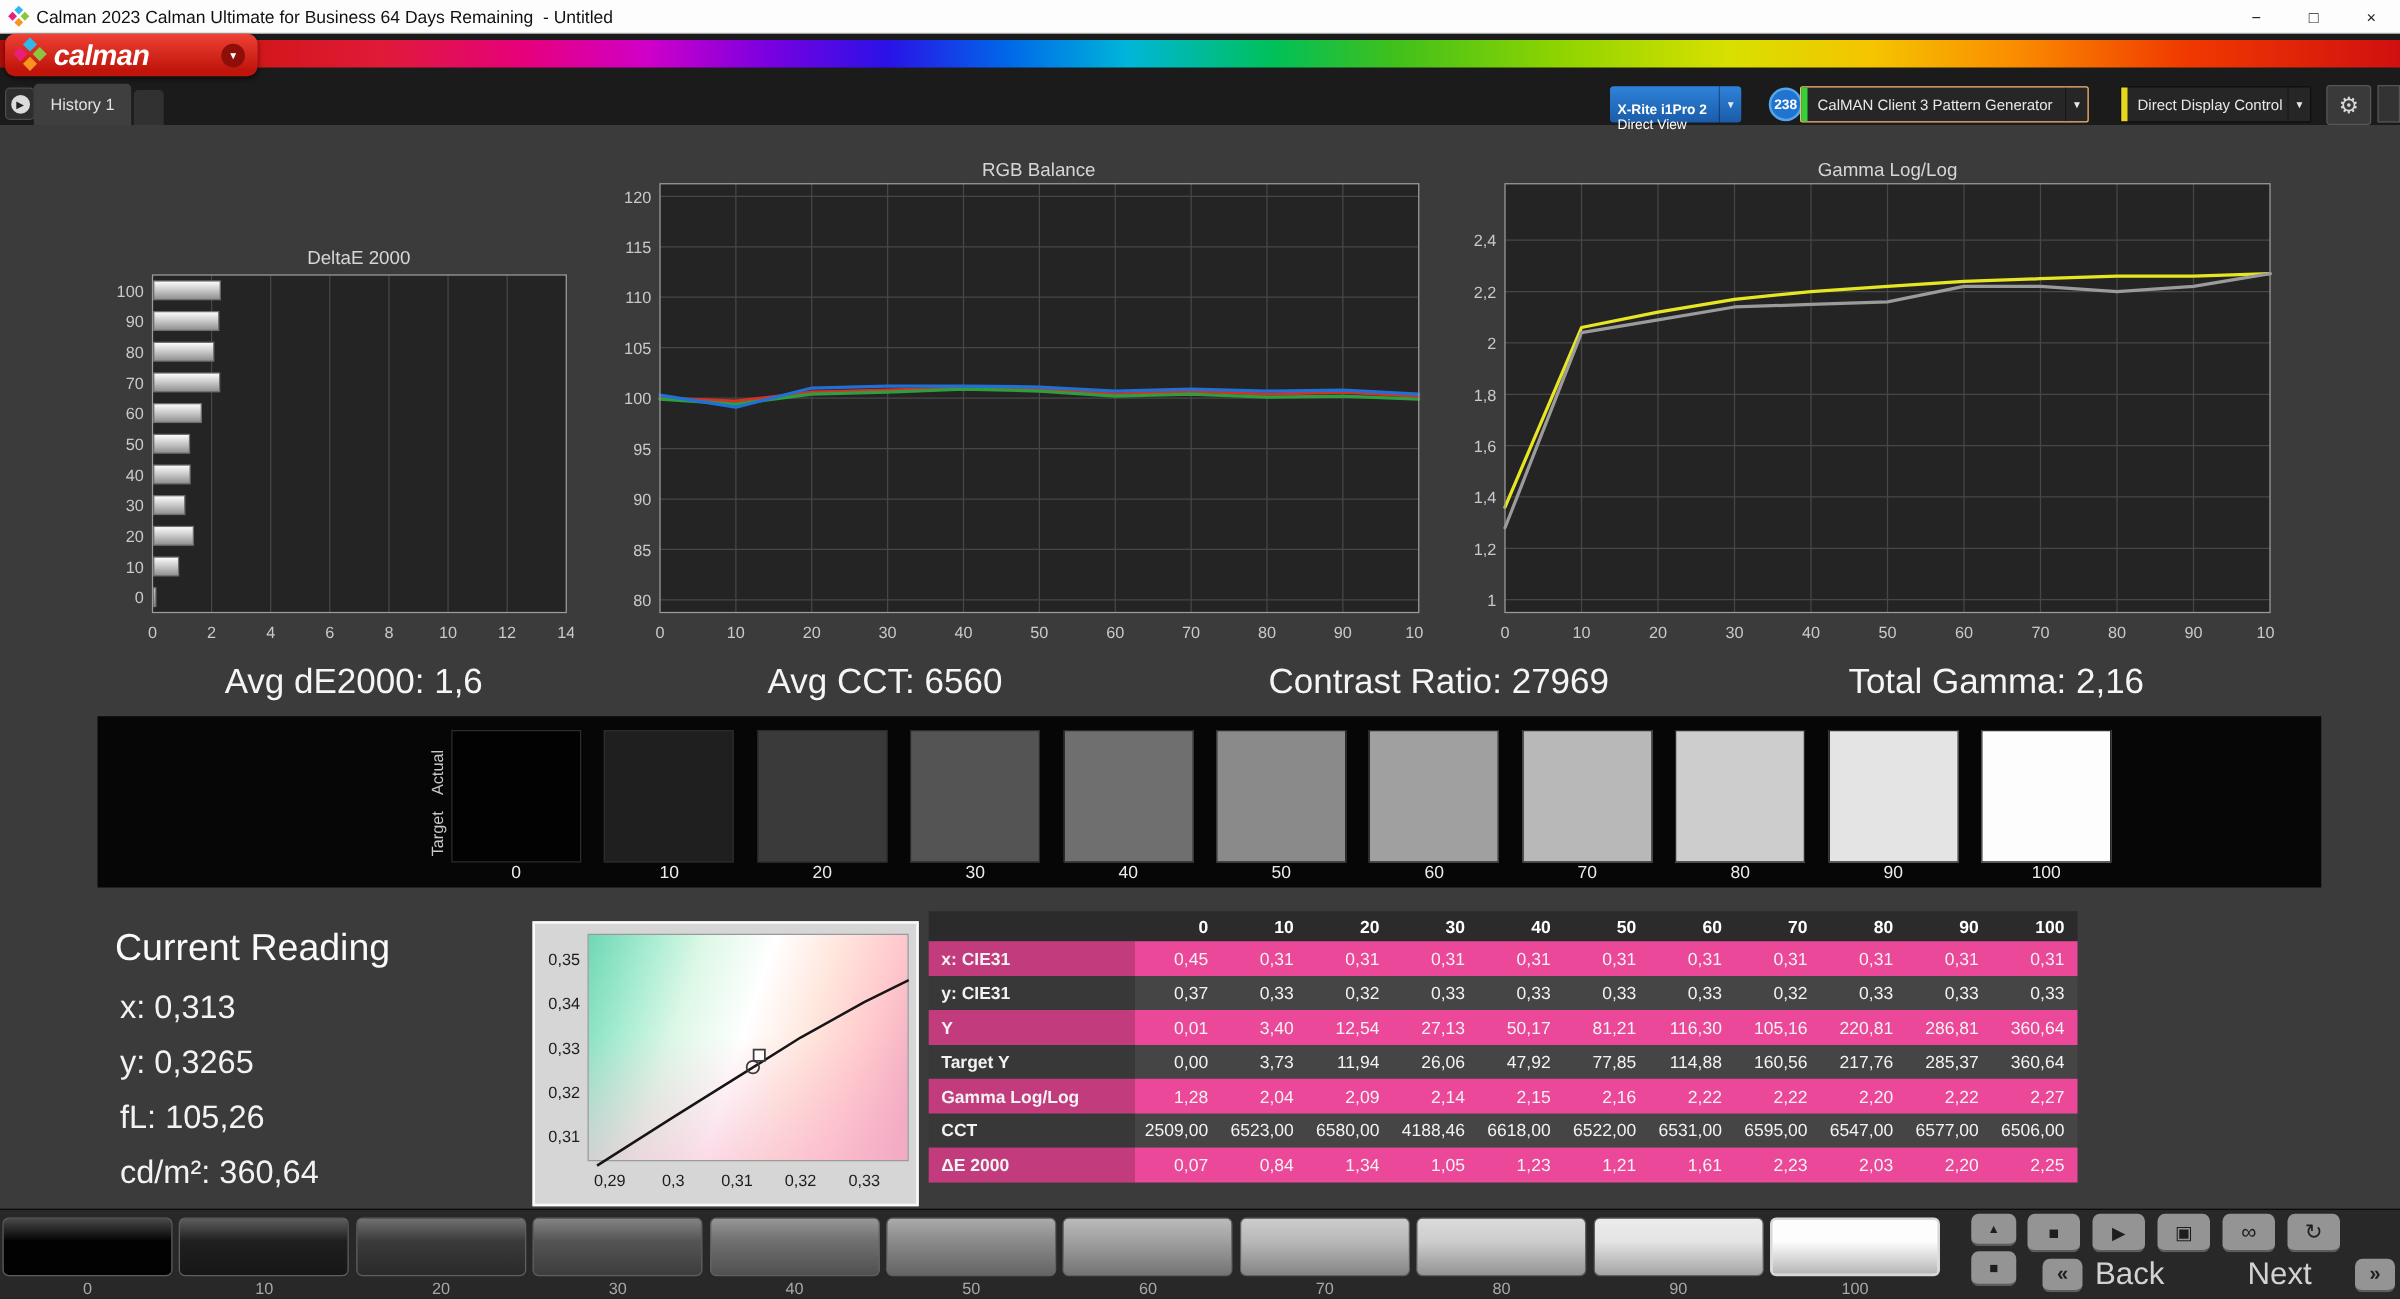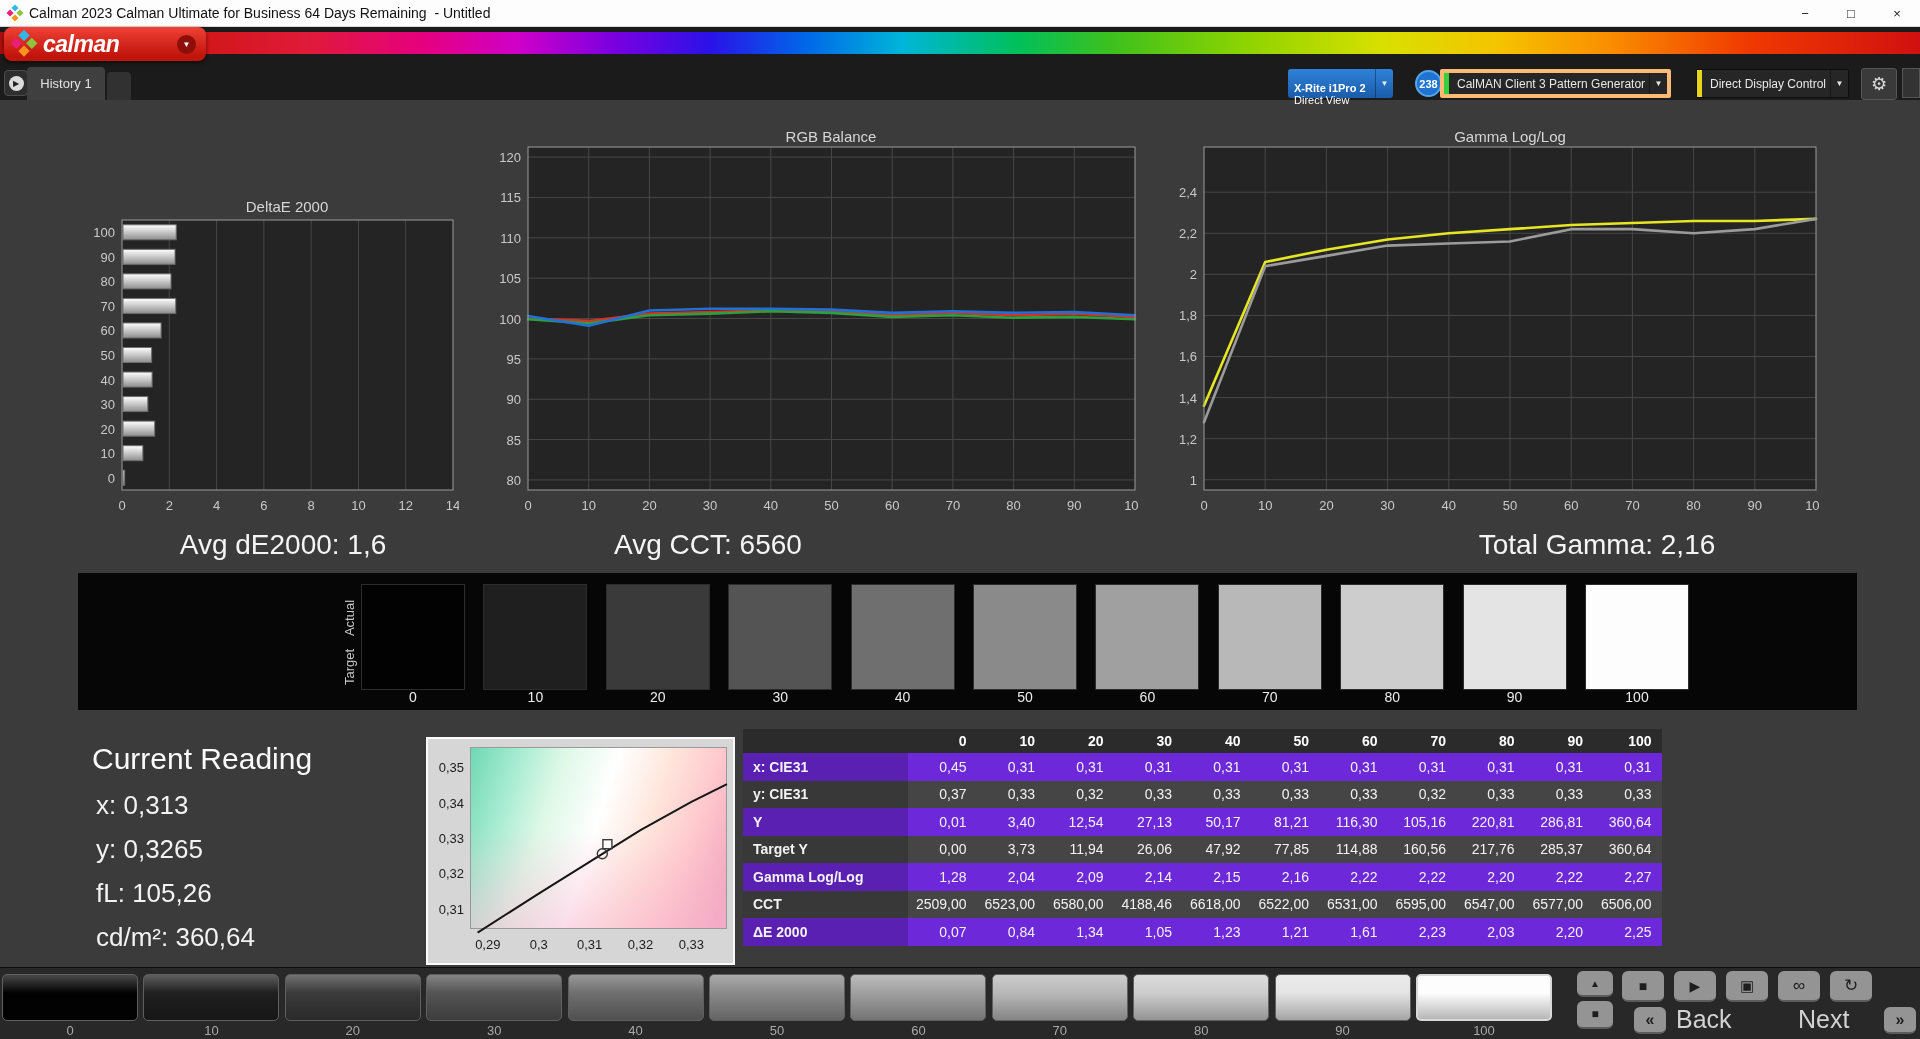--- a/index.html
+++ b/index.html
@@ -48,21 +48,21 @@
   .hdr-btn{position:absolute;top:42px;height:29px;box-sizing:border-box;display:flex;align-items:center;}
   #meter-btn{left:1288px;width:105px;background:linear-gradient(180deg,#2f82da,#1a5ca9);border-radius:3px;}
   #meter-txt{flex:1;padding-left:6px;color:#fff;line-height:12px;}
   #meter-txt .l1{font-size:11px;font-weight:bold;margin-top:20px;}
   #meter-txt .l2{font-size:11px;}
   .dd-seg{width:17px;height:100%;display:flex;align-items:center;justify-content:center;
           color:#e8e8e8;font-size:8px;border-left:1px solid rgba(0,0,0,.35);}
   #meter-badge{position:absolute;left:1415px;top:43px;width:27px;height:27px;border-radius:50%;
                background:#1e74d0;border:2px solid #57a4e8;box-sizing:border-box;display:flex;
                align-items:center;justify-content:center;color:#fff;font-size:11px;font-weight:bold;}
-  #pg-btn{left:1440px;width:231px;background:#262626;border:4px solid #fdba74;border-radius:2px;}
+  #pg-btn{left:1440px;width:231px;background:#262626;border:1px solid #fdba74;border-radius:2px;}
   #ddc-btn{left:1696px;width:153px;background:#262626;border:1px solid #0e0e0e;border-radius:2px;}
   .edge{width:5px;height:100%;}
   .edge.green{background:#35d03a;} .edge.yellow{background:#e8d61c;}
   .hdr-btn .btn-label{flex:1;color:#e8e8e8;font-size:12px;padding-left:8px;white-space:nowrap;overflow:hidden;}
   #gear-btn{position:absolute;left:1861px;top:41px;width:34px;height:30px;background:#3a3a3a;
             border:1px solid #565656;border-radius:3px;display:flex;align-items:center;
             justify-content:center;color:#d8d8d8;font-size:18px;}
   #edge-sliver{position:absolute;left:1902px;top:41px;width:18px;height:30px;background:#333;border:1px solid #555;box-sizing:border-box;}
 
   
@@ -91,21 +91,21 @@
   #cie-plot{position:absolute;left:42px;top:8px;width:257px;height:182px;border:1px solid #9a9a9a;
     box-sizing:border-box;
     background:linear-gradient(rgba(255,255,255,0) 45%, rgba(246,176,205,.45)),
       linear-gradient(108deg,#6fd8b4 0%,#a7ecd2 16%,#ddf8e6 30%,#ffffff 48%,#ffe7dd 64%,#ffc9cd 80%,#f2a9c0 96%);}
   #cie-svg{position:absolute;left:0;top:0;}
 
   
   #gs-table{position:absolute;left:743px;top:729px;width:919px;}
   .trow{display:grid;grid-template-columns:165px repeat(11,68.5px);}
   .trow.thead{height:24px;background:#2b2b2b;}
-  .trow.even{background:#6d28d9;} .trow.odd{background:#454545;}
+  .trow.even{background:#ec4899;} .trow.odd{background:#454545;}
   .trow:not(.thead){height:27.5px;}
   .tcell{display:flex;align-items:center;justify-content:flex-end;padding-right:10px;
          box-sizing:border-box;font-size:14px;color:#f2f2f2;}
   .thead .tcell{font-weight:bold;color:#fff;}
   .tcell.tlabel{justify-content:flex-start;padding-left:10px;font-weight:bold;background:rgba(0,0,0,.18);}
   .thead .tcell.tlabel{background:transparent;}
 
   
   #bottombar{position:absolute;left:0;top:967px;width:1920px;height:72px;background:#282828;
              border-top:1px solid #0c0c0c;box-sizing:border-box;}
@@ -335,20 +335,21 @@
         <text x="33" y="99.26347305389221" fill="#c9c9c9" font-size="13" text-anchor="end">2,2</text>
         <line x1="40" y1="53.18562874251502" x2="652" y2="53.18562874251502" stroke="#474747"></line>
         <text x="33" y="58.18562874251502" fill="#c9c9c9" font-size="13" text-anchor="end">2,4</text>
         <polyline points="40,266.79041916167665 101.2,123.01796407185628 162.4,110.69461077844309 223.6,100.42514970059885 284.8,94.26347305389221 346,90.15568862275445 407.2,86.04790419161674 468.4,83.99401197604793 529.6,81.94011976047909 590.8000000000001,81.94011976047909 652,79.88622754491017" fill="none" stroke="#e7e623" stroke-width="2.6" stroke-linejoin="round" stroke-linecap="round"></polyline>
         <polyline points="40,283.2215568862275 101.2,127.125748502994 162.4,116.85628742514976 223.6,106.58682634730536 284.8,104.53293413173657 346,102.47904191616765 407.2,90.15568862275445 468.4,90.15568862275445 529.6,94.26347305389221 590.8000000000001,90.15568862275445 652,79.88622754491017" fill="none" stroke="#9b9b9b" stroke-width="2.6" stroke-linejoin="round" stroke-linecap="round"></polyline>
         <rect x="40" y="8" width="612" height="343" fill="none" stroke="#9c9c9c"></rect>
       </svg></div>
 
   <div class="stat" style="left:283px">Avg dE2000: 1,6</div>
   <div class="stat" style="left:708px">Avg CCT: 6560</div>
+  <div class="stat" style="left:1151px">Contrast Ratio: 27969</div>
   <div class="stat" style="left:1597px">Total Gamma: 2,16</div>
 
   <div id="swatches">
     <div id="vlabel-actual" class="vlabel">Actual</div>
     <div id="vlabel-target" class="vlabel">Target</div>
   <div class="swatch" style="left: 283px; background: rgb(2, 2, 2);"></div>
       <div class="swatch-label" style="left: 283px;">0</div>
       <div class="swatch" style="left: 405.4px; background: rgb(31, 31, 31);"></div>
       <div class="swatch-label" style="left: 405.4px;">10</div>
       <div class="swatch" style="left: 527.8px; background: rgb(58, 58, 58);"></div>

